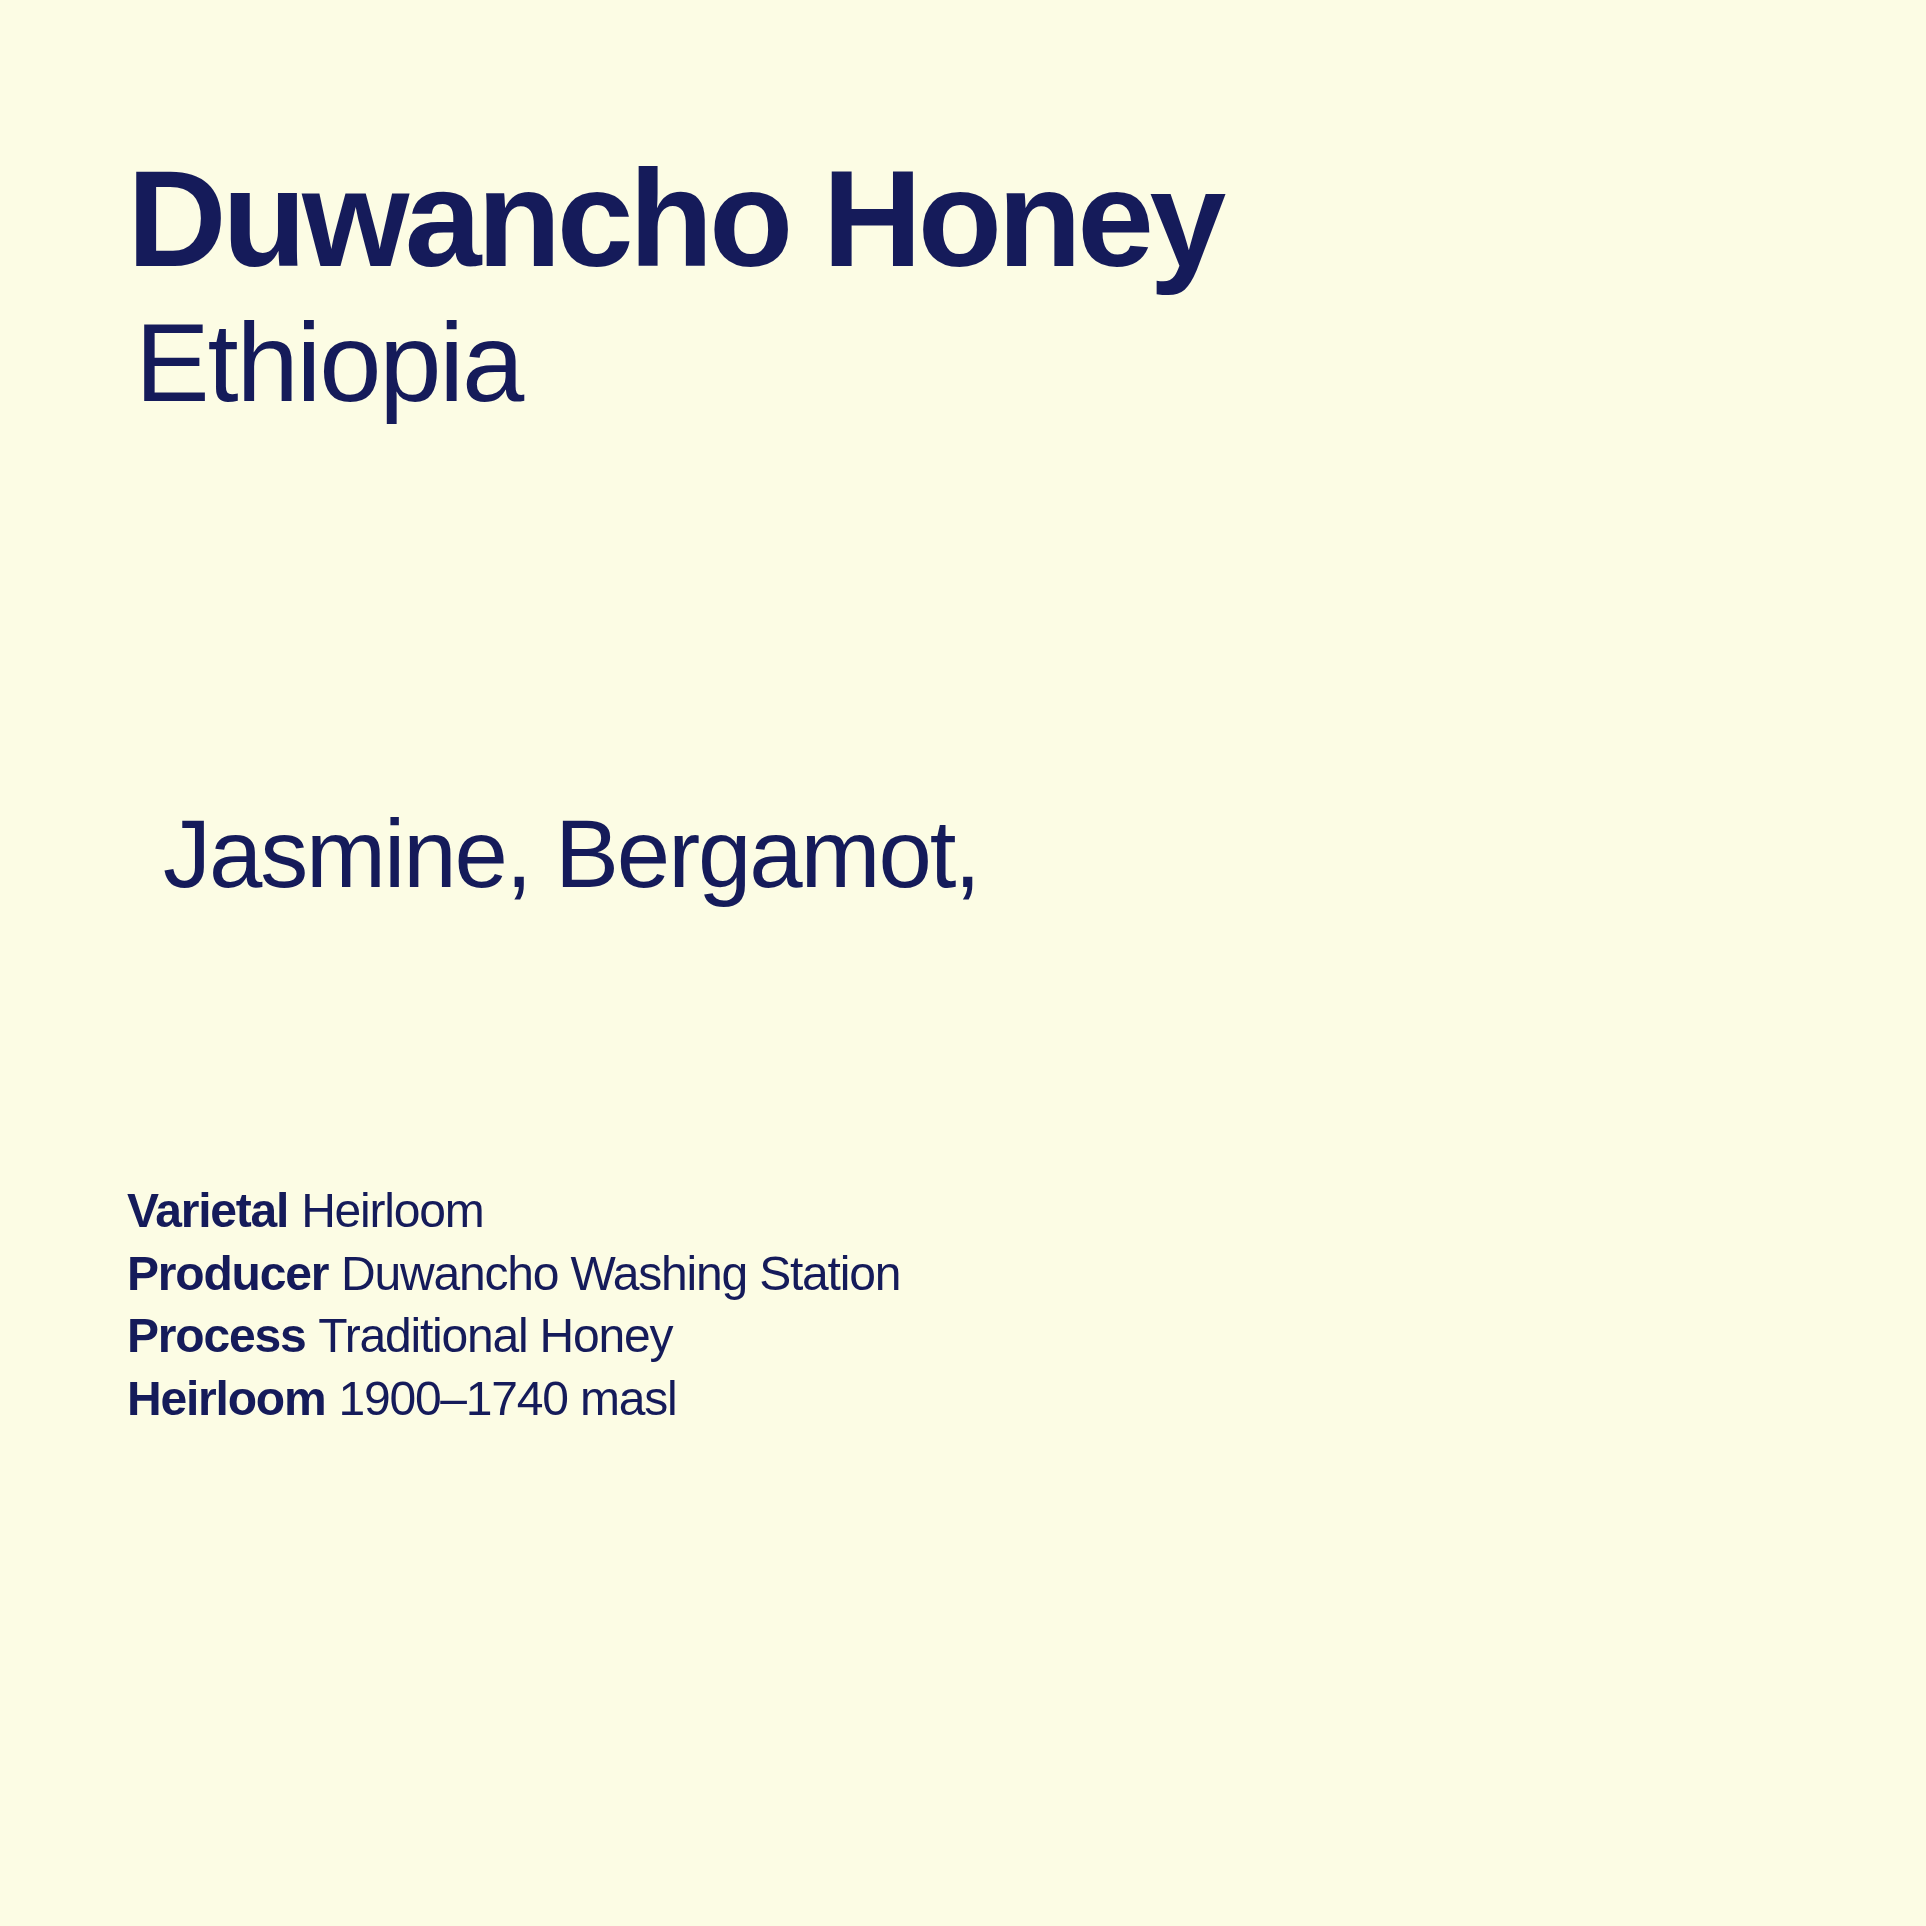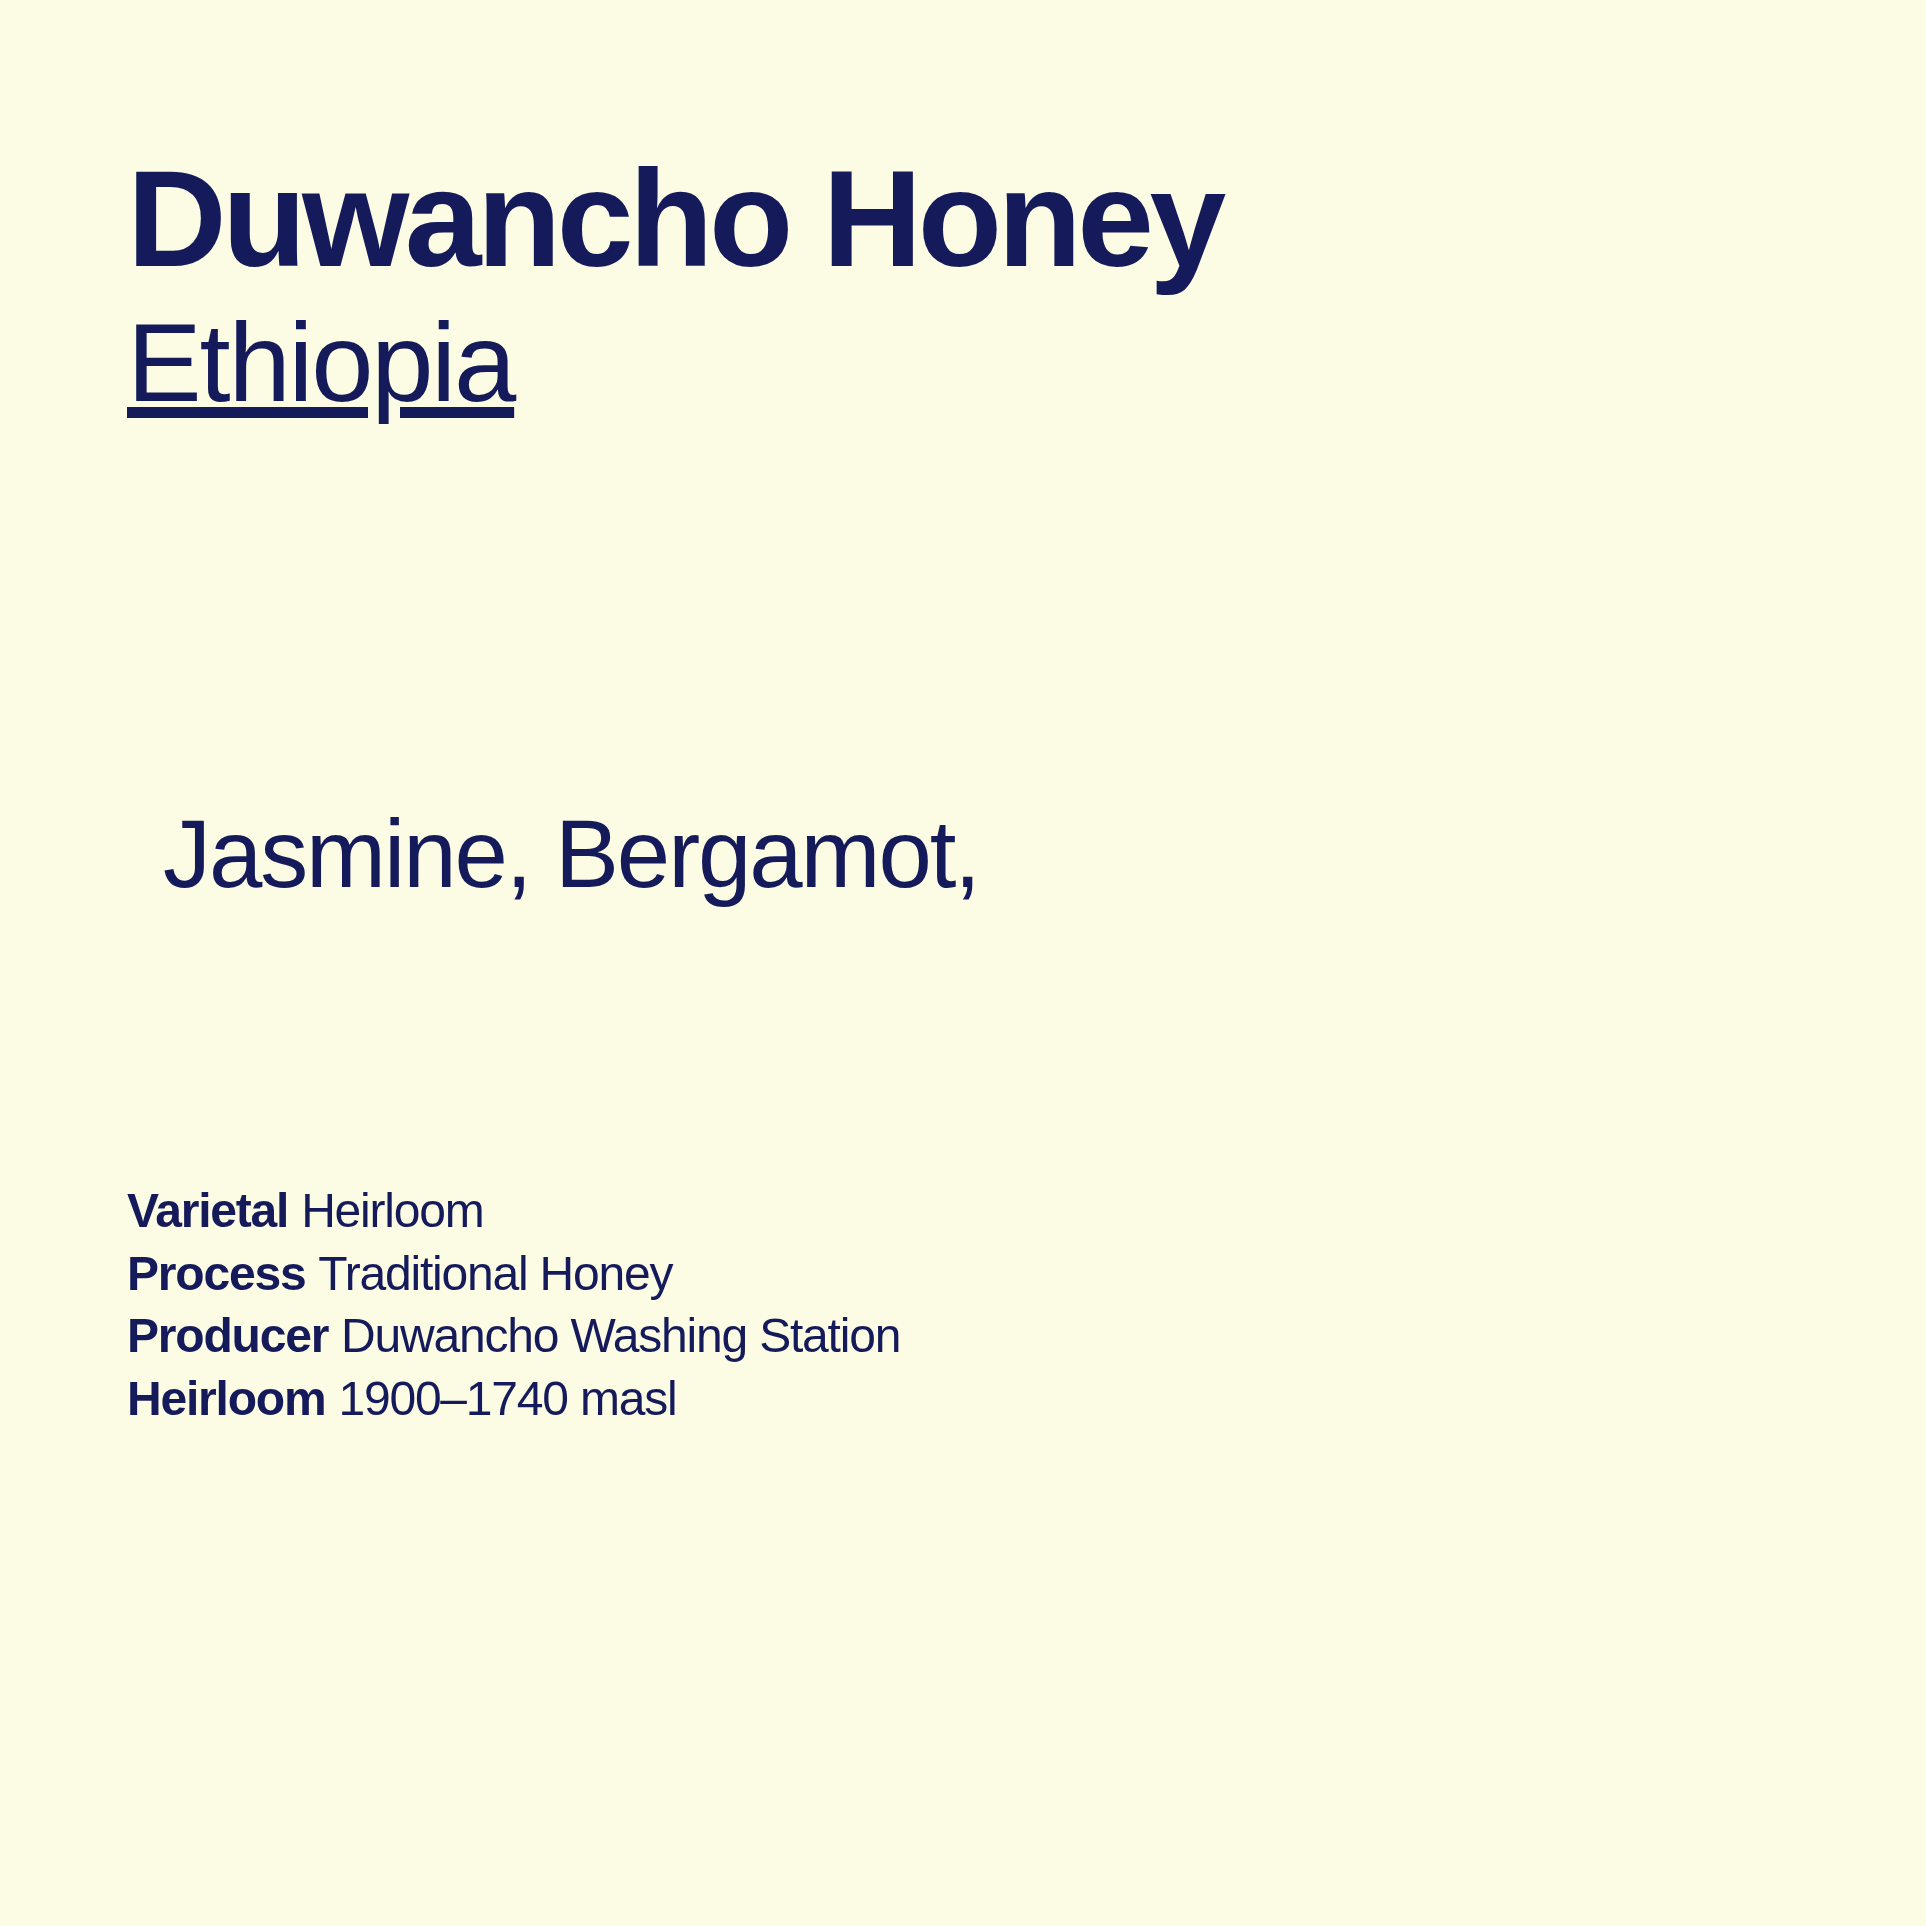--- a/index.html
+++ b/index.html
@@ -38,23 +38,22 @@
     letter-spacing: -4.5px;
     margin: 0;
     white-space: nowrap;
   }
 
   .product-origin {
     font-size: 112px;
     font-weight: 400;
     line-height: 1.18;
     letter-spacing: -2.2px;
-    margin: 8px 0 0 0;
+    margin: 8px 0 0 8px;
     white-space: nowrap;
-    text-decoration: underline;
   }
 
   
   .tasting-notes {
     position: absolute;
     left: 127px;
     top: 794px;
     width: 1386px;
     margin-left: 36px;
   }
@@ -109,25 +108,25 @@
     <div class="note-line">Jasmine, Bergamot,</div>
   </div>
 
   <div class="detail-list">
 
     <div class="detail-row">
       <span class="detail-label">Varietal</span><span class="spacer"></span><span class="detail-value">Heirloom</span>
     </div>
 
     <div class="detail-row">
-      <span class="detail-label">Process</span><span class="spacer"></span><span class="detail-value">Traditional Honey</span>
+      <span class="detail-label">Producer</span><span class="spacer"></span><span class="detail-value">Duwancho Washing Station</span>
     </div>
 
     <div class="detail-row">
-      <span class="detail-label">Producer</span><span class="spacer"></span><span class="detail-value">Duwancho Washing Station</span>
+      <span class="detail-label">Process</span><span class="spacer"></span><span class="detail-value">Traditional Honey</span>
     </div>
 
     <div class="detail-row">
       <span class="detail-label">Heirloom</span><span class="spacer"></span><span class="detail-value">1900–1740 masl</span>
     </div>
 
   </div>
 
 </div>
 

